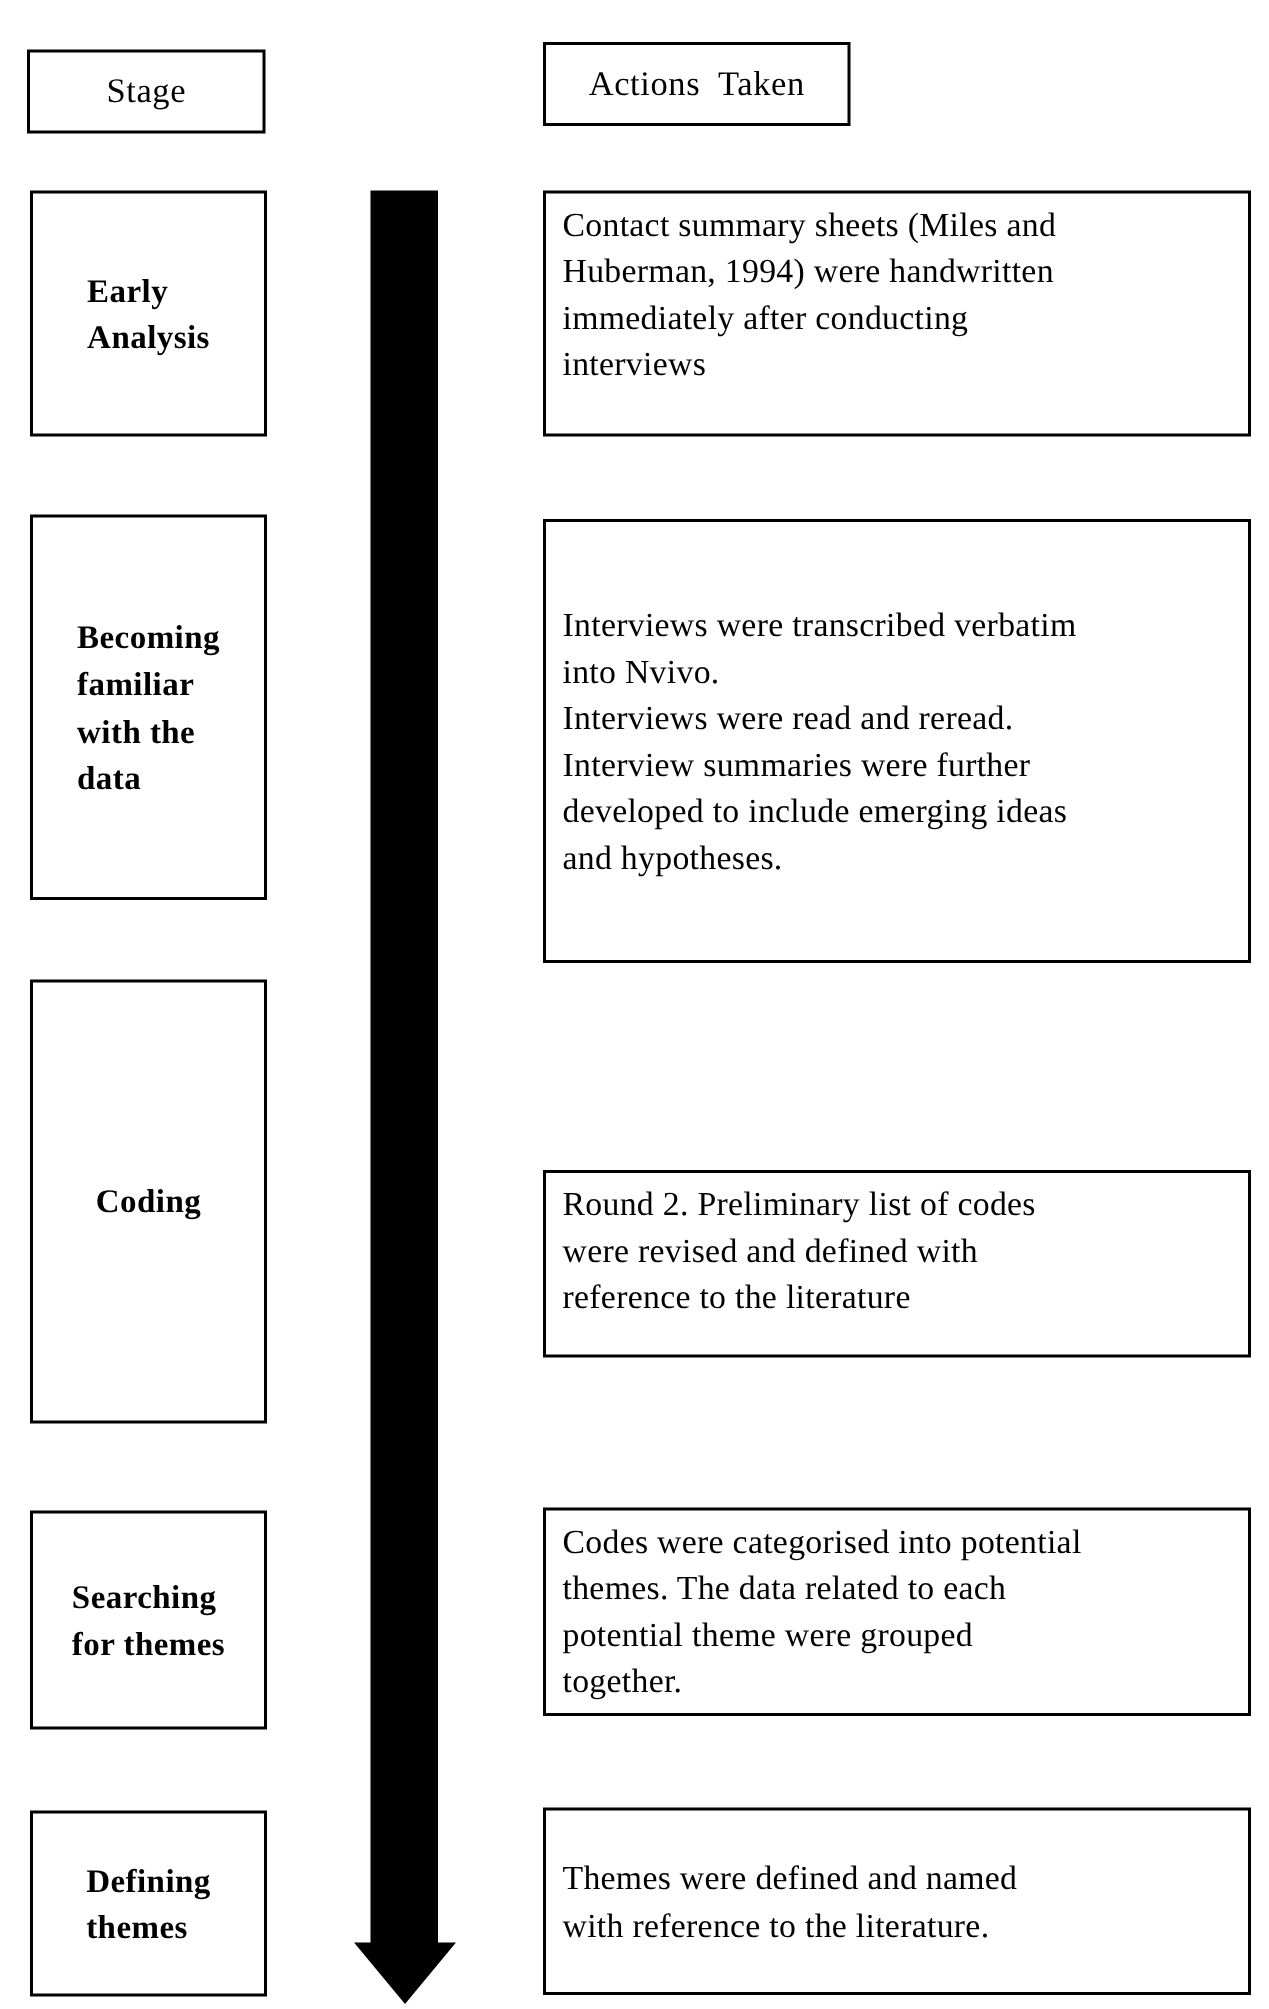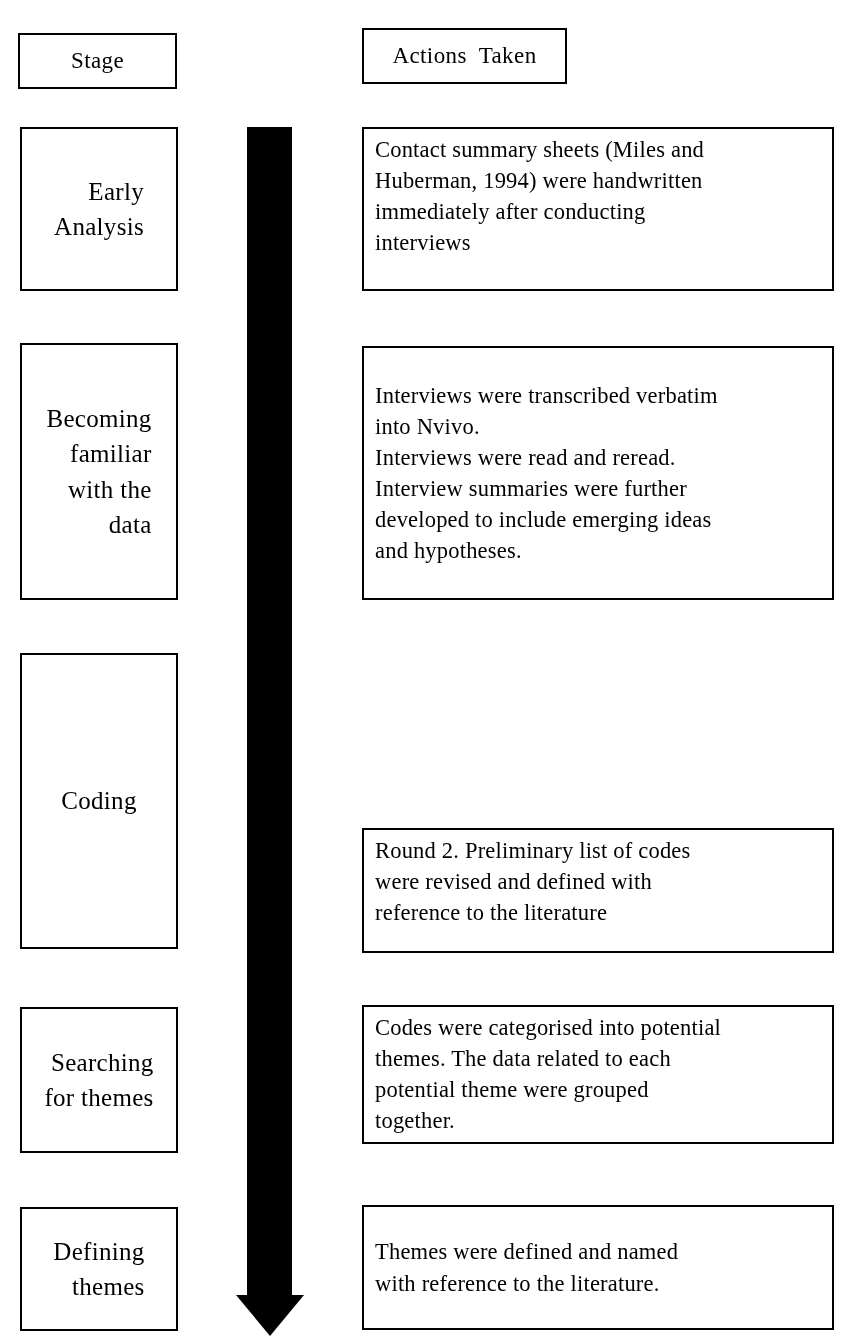--- a/index.html
+++ b/index.html
@@ -35,26 +35,27 @@
     white-space: pre;
     text-align: center;
   }
   
   .stage-box {
     display: flex;
     align-items: center;
     justify-content: center;
   }
   .stage-label {
-    font-size: 25px;
+    font-size: 22px;
     line-height: 1.42;
-    text-align: right;
+    text-align: left;
     white-space: pre-line;
     letter-spacing: 0.3px;
     padding: 0 4px;
+    font-weight: bold;
   }
   
   .action-box {
     display: flex;
     align-items: center;
   }
   .action-text {
     font-size: 22.5px;
     line-height: 1.38;
     text-align: left;
@@ -123,31 +124,31 @@
 for  themes</span>
   </div>
 
   <div class="box action-box top-aligned" style="left:362px; top:127px; width:472px; height:164px;">
     <span class="action-text">Contact summary  sheets (Miles  and
 Huberman,  1994) were handwritten
 immediately  after  conducting
 interviews</span>
   </div>
 
-  <div class="box action-box" style="left:362px; top:346px; width:472px; height:254px;">
+  <div class="box action-box" style="left:362px; top:346px; width:472px; height:296px;">
     <span class="action-text">Interviews  were transcribed  verbatim
 into  Nvivo.
 Interviews  were read and reread.
 Interview  summaries  were further
 developed  to include  emerging  ideas
 and hypotheses.</span>
   </div>
 
 
-  <div class="box action-box top-aligned" style="left:362px; top:828px; width:472px; height:125px;">
+  <div class="box action-box top-aligned" style="left:362px; top:780px; width:472px; height:125px;">
     <span class="action-text">Round  2. Preliminary  list  of codes
 were  revised  and  defined  with
 reference  to the  literature</span>
   </div>
 
   <div class="box action-box top-aligned" style="left:362px; top:1005px; width:472px; height:139px;">
     <span class="action-text">Codes were categorised  into  potential
 themes.  The  data related  to each
 potential  theme  were  grouped
 together.</span>

